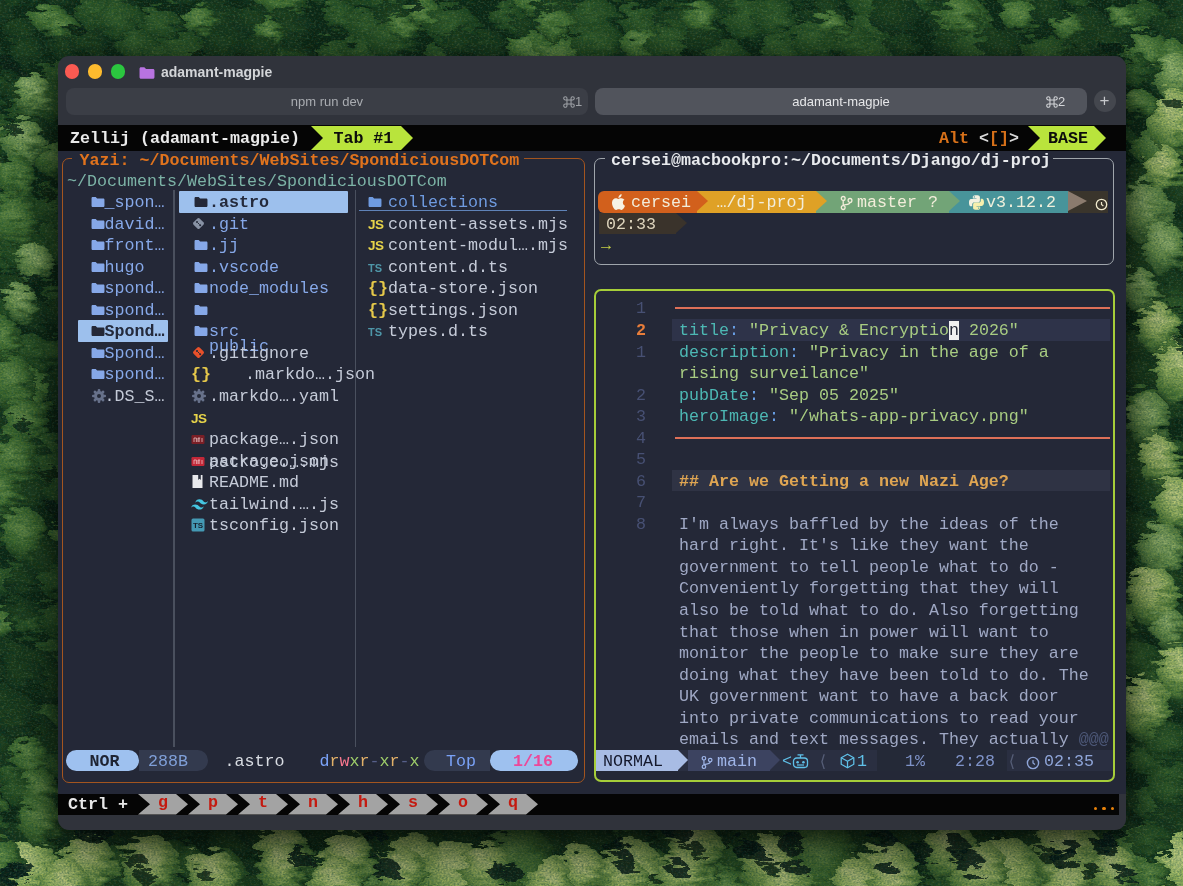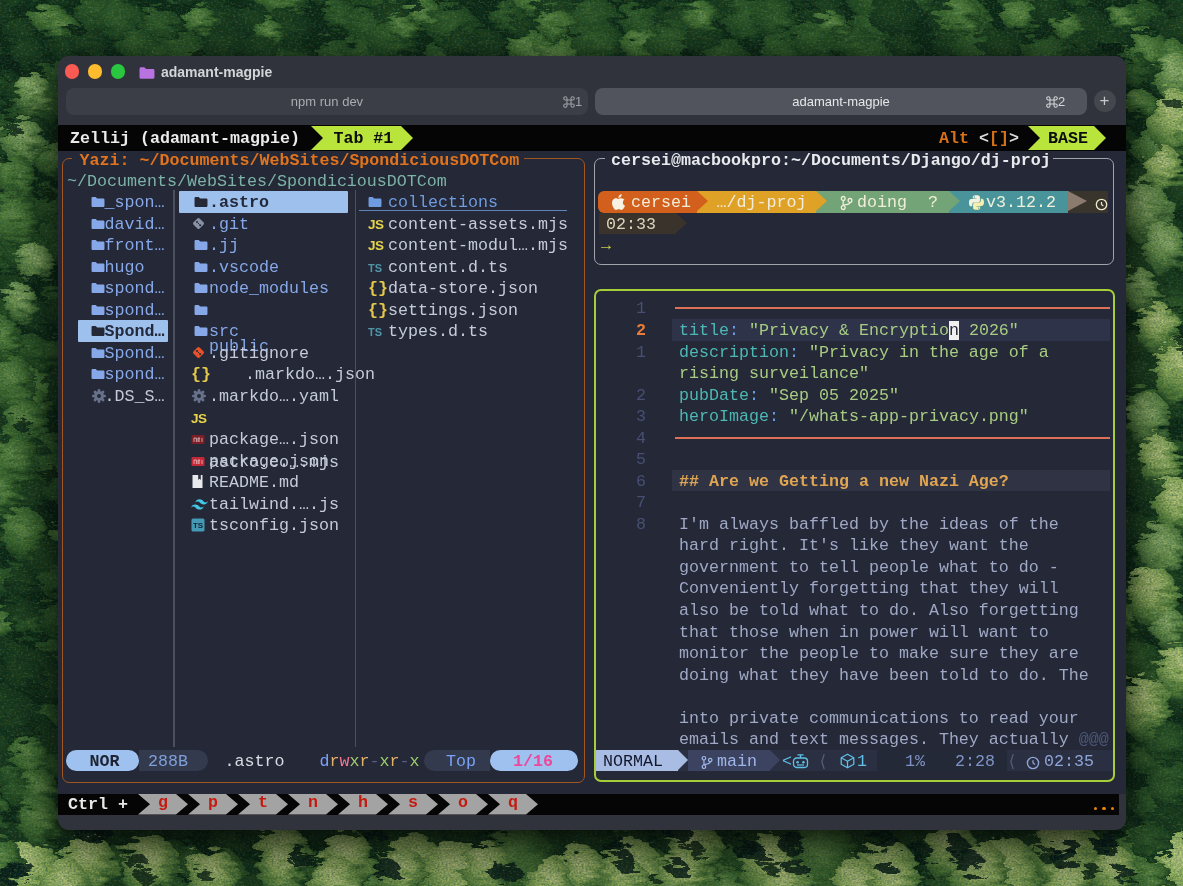--- a/index.html
+++ b/index.html
@@ -1673,21 +1673,21 @@
 <div class="r" style="left:631px;top:193.0px;z-index:6"><span style="color:#f2edda">cersei</span></div>
 <div class="r" style="left:716.5px;top:193.0px;z-index:6"><span style="color:#f2edda">…/dj-proj</span></div>
 <div class="abs" style="left:840px;top:194.0px;z-index:6"><svg width="13" height="16" viewBox="0 0 13 16" style="vertical-align:-3px">
         <g stroke="#f2edda" stroke-width="1.3" fill="none">
           <circle cx="3.2" cy="3.4" r="1.9"></circle>
           <circle cx="3.2" cy="12.6" r="1.9"></circle>
           <circle cx="10" cy="5.4" r="1.9"></circle>
           <path d="M3.2 5.3 v5.4 M10 7.3 c0 3.4-6.8 1.6-6.8 3.4"></path>
         </g>
       </svg></div>
-<div class="r" style="left:857px;top:193.0px;z-index:6"><span style="color:#f2edda">doing</span></div>
+<div class="r" style="left:857px;top:193.0px;z-index:6"><span style="color:#f2edda">master</span></div>
 <div class="r" style="left:928px;top:193.0px;z-index:6"><span style="color:#f2edda">?</span></div>
 <div class="abs" style="left:969px;top:194.0px;z-index:6"><svg width="15" height="15" viewBox="0 0 110 110" style="vertical-align:-2px">
         <path fill="#f4f1e0" d="M54 1C26 1 28 13 28 13v13h27v4H17S0 28 0 56s15 27 15 27h9V70s-1-15 15-15h26s15 0 15-15V14S82 1 54 1zM39 9a5 5 0 110 10 5 5 0 010-10z"></path>
         <path fill="#f7eFad" d="M56 109c28 0 26-12 26-12V84H55v-4h38s17 2 17-26-15-27-15-27h-9v13s1 15-15 15H45s-15 0-15 15v26s-2 13 26 13zm15-8a5 5 0 110-10 5 5 0 010 10z"></path>
       </svg></div>
 <div class="r" style="left:986px;top:193.0px;z-index:6"><span style="color:#f0f0dc">v3.12.2</span></div>
 <div class="abs" style="left:1095px;top:195.0px;z-index:6"><svg width="13" height="13" viewBox="0 0 14 14" style="vertical-align:-2px">
         <circle cx="7" cy="7" r="5.6" fill="none" stroke="#efe9cd" stroke-width="1.4"></circle>
         <path d="M7 4.2 V7 L9 8.6" fill="none" stroke="#efe9cd" stroke-width="1.3"></path>
       </svg></div>
@@ -1717,20 +1717,21 @@
 <div class="r" style="left:679px;top:407.1px;z-index:6"><span style="color:#4db8b4">heroImage</span><span style="color:#6aa1e8">:</span><span style="color:#a8cc82"> "/whats-app-privacy.png"</span></div>
 <div class="r" style="left:679px;top:471.7px;z-index:6"><span class="b" style="color:#dfa552">## Are we Getting a new Nazi Age?</span></div>
 <div class="r" style="left:679px;top:514.8px;z-index:6"><span style="color:#9fa8c4">I'm always baffled by the ideas of the</span></div>
 <div class="r" style="left:679px;top:536.3px;z-index:6"><span style="color:#9fa8c4">hard right. It's like they want the</span></div>
 <div class="r" style="left:679px;top:557.9px;z-index:6"><span style="color:#9fa8c4">government to tell people what to do -</span></div>
 <div class="r" style="left:679px;top:579.4px;z-index:6"><span style="color:#9fa8c4">Conveniently forgetting that they will</span></div>
 <div class="r" style="left:679px;top:601.0px;z-index:6"><span style="color:#9fa8c4">also be told what to do. Also forgetting</span></div>
 <div class="r" style="left:679px;top:622.5px;z-index:6"><span style="color:#9fa8c4">that those when in power will want to</span></div>
 <div class="r" style="left:679px;top:644.0px;z-index:6"><span style="color:#9fa8c4">monitor the people to make sure they are</span></div>
 <div class="r" style="left:679px;top:665.6px;z-index:6"><span style="color:#9fa8c4">doing what they have been told to do. The</span></div>
+<div class="r" style="left:679px;top:687.1px;z-index:6"><span style="color:#9fa8c4">UK government want to have a back door</span></div>
 <div class="r" style="left:679px;top:708.7px;z-index:6"><span style="color:#9fa8c4">into private communications to read your</span></div>
 <div class="r" style="left:679px;top:730.2px;z-index:6"><span style="color:#9fa8c4">emails and text messages. They actually </span><span style="color:#4d5878">@@@</span></div>
 <div style="position:absolute;left:596px;top:750.3px;width:517px;height:20.8px;background:#2a2f41;z-index:4"></div>
 <div style="position:absolute;left:877px;top:750.3px;width:130px;height:20.8px;background:#242937;z-index:4"></div>
 <div style="position:absolute;left:596px;top:750.3px;width:82px;height:20.8px;background:#a8bce4;z-index:5"></div>
 <div style="position:absolute;left:678px;top:750.3px;width:0;height:0;border-top:10.4px solid transparent;border-bottom:10.4px solid transparent;border-left:10.4px solid #a8bce4;z-index:5"></div>
 <div style="position:absolute;left:688.4px;top:750.3px;width:82px;height:20.8px;background:#3c4360;z-index:5"></div>
 <div style="position:absolute;left:770.4px;top:750.3px;width:0;height:0;border-top:10.4px solid transparent;border-bottom:10.4px solid transparent;border-left:10.4px solid #3c4360;z-index:5"></div>
 <div class="r" style="left:603px;top:751.9px;z-index:7"><span style="color:#14182c">NORMAL</span></div>
 <div class="abs" style="left:701px;top:752.9px;z-index:7"><svg width="12" height="15" viewBox="0 0 13 16" style="vertical-align:-3px">

